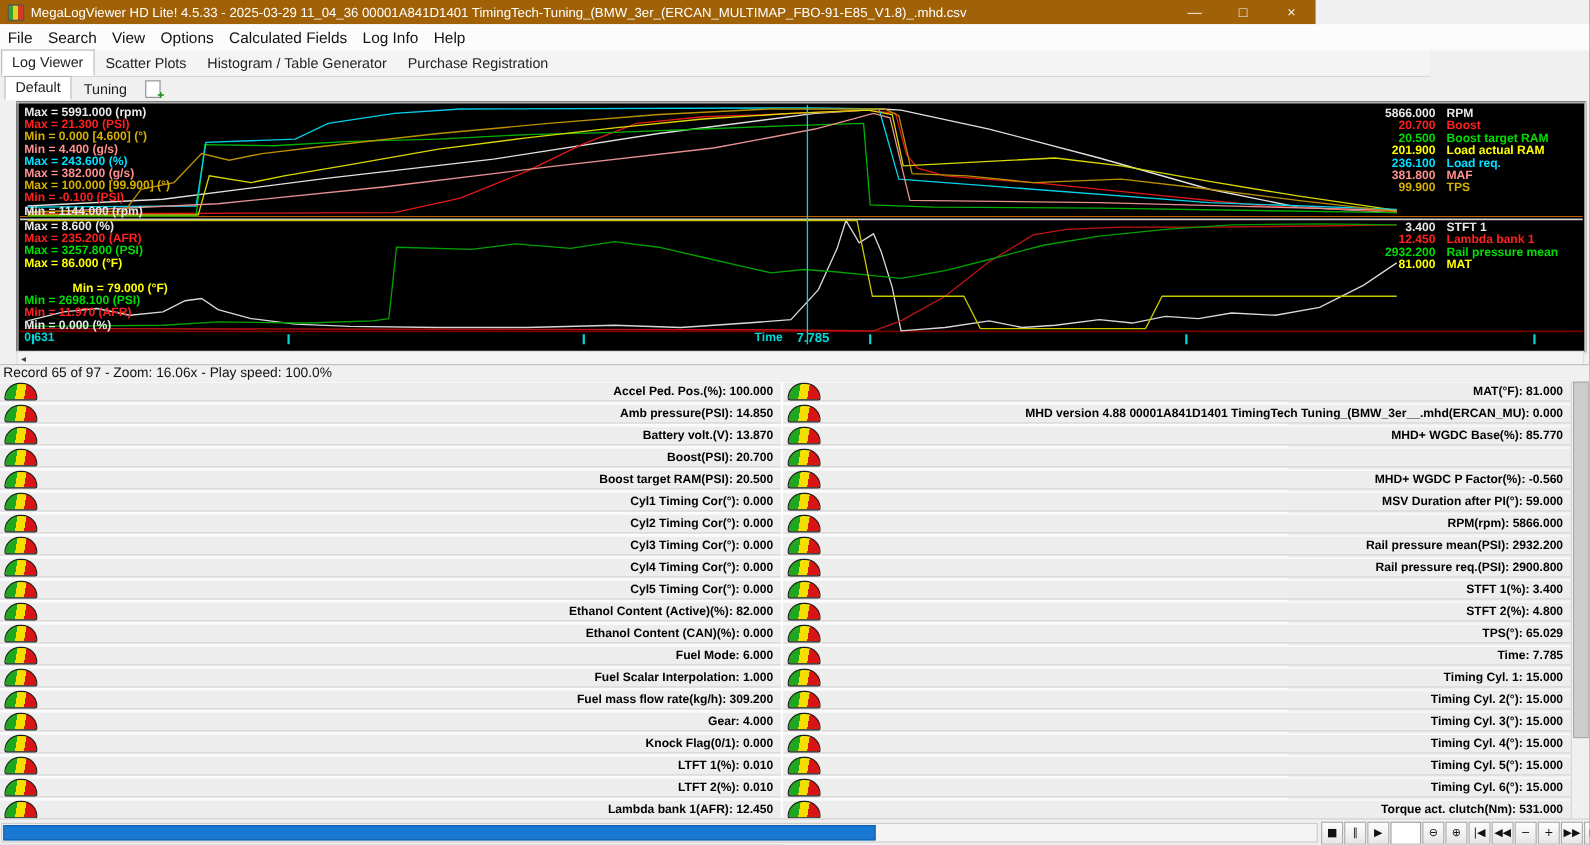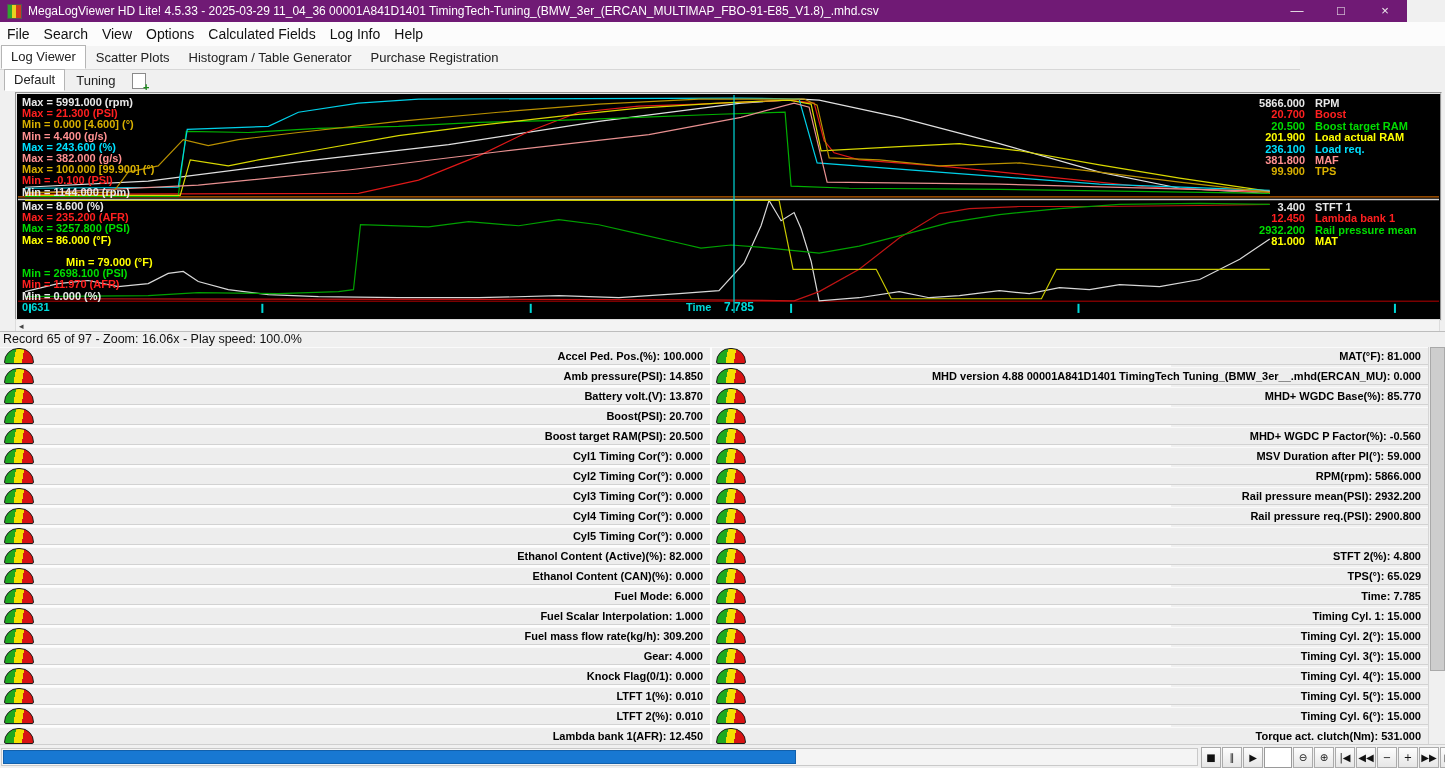--- a/index.html
+++ b/index.html
@@ -1,19 +1,19 @@
 <!DOCTYPE html>
 <html><head>
 <meta charset="utf-8">
 <style>
   html,body{margin:0;padding:0;background:#888;}
   #app{position:relative;width:1445px;height:768px;background:#f0f0f0;overflow:hidden;
        font-family:"Liberation Sans",sans-serif;-webkit-font-smoothing:antialiased;}
   
-  #titlebar{position:absolute;left:0;top:0;width:1407px;height:22px;background:#701a75;color:#fff;
+  #titlebar{position:absolute;left:0;top:0;width:1196px;height:22px;background:#a16207;color:#fff;
             display:flex;align-items:center;font-size:12px;}
   #app-icon{width:13px;height:13px;margin:0 6px 0 7px;border:1px solid #555;
             background:linear-gradient(90deg,#2fa52f 0 30%,#e8d020 30% 62%,#d23a1e 62% 100%);}
   #title-text{flex:1;white-space:nowrap;overflow:hidden;}
   .winbtn{width:44px;height:22px;text-align:center;line-height:21px;font-size:13px;color:#eee;}
   
   #menubar{position:absolute;left:0;top:22px;width:1445px;height:24px;background:#fcfcfc;
            display:flex;align-items:center;font-size:14px;color:#111;}
   .menu-item{padding:2px 7px;cursor:default;}
   
@@ -321,20 +321,21 @@
         <div class="drow">
           <span class="gauge"></span>
           <span class="dlabel">Rail pressure mean(PSI): 2932.200</span>
         </div>
         <div class="drow">
           <span class="gauge"></span>
           <span class="dlabel">Rail pressure req.(PSI): 2900.800</span>
         </div>
         <div class="drow">
           <span class="gauge"></span>
+          <span class="dlabel">STFT 1(%): 3.400</span>
         </div>
         <div class="drow">
           <span class="gauge"></span>
           <span class="dlabel">STFT 2(%): 4.800</span>
         </div>
         <div class="drow">
           <span class="gauge"></span>
           <span class="dlabel">TPS(°): 65.029</span>
         </div>
         <div class="drow">

